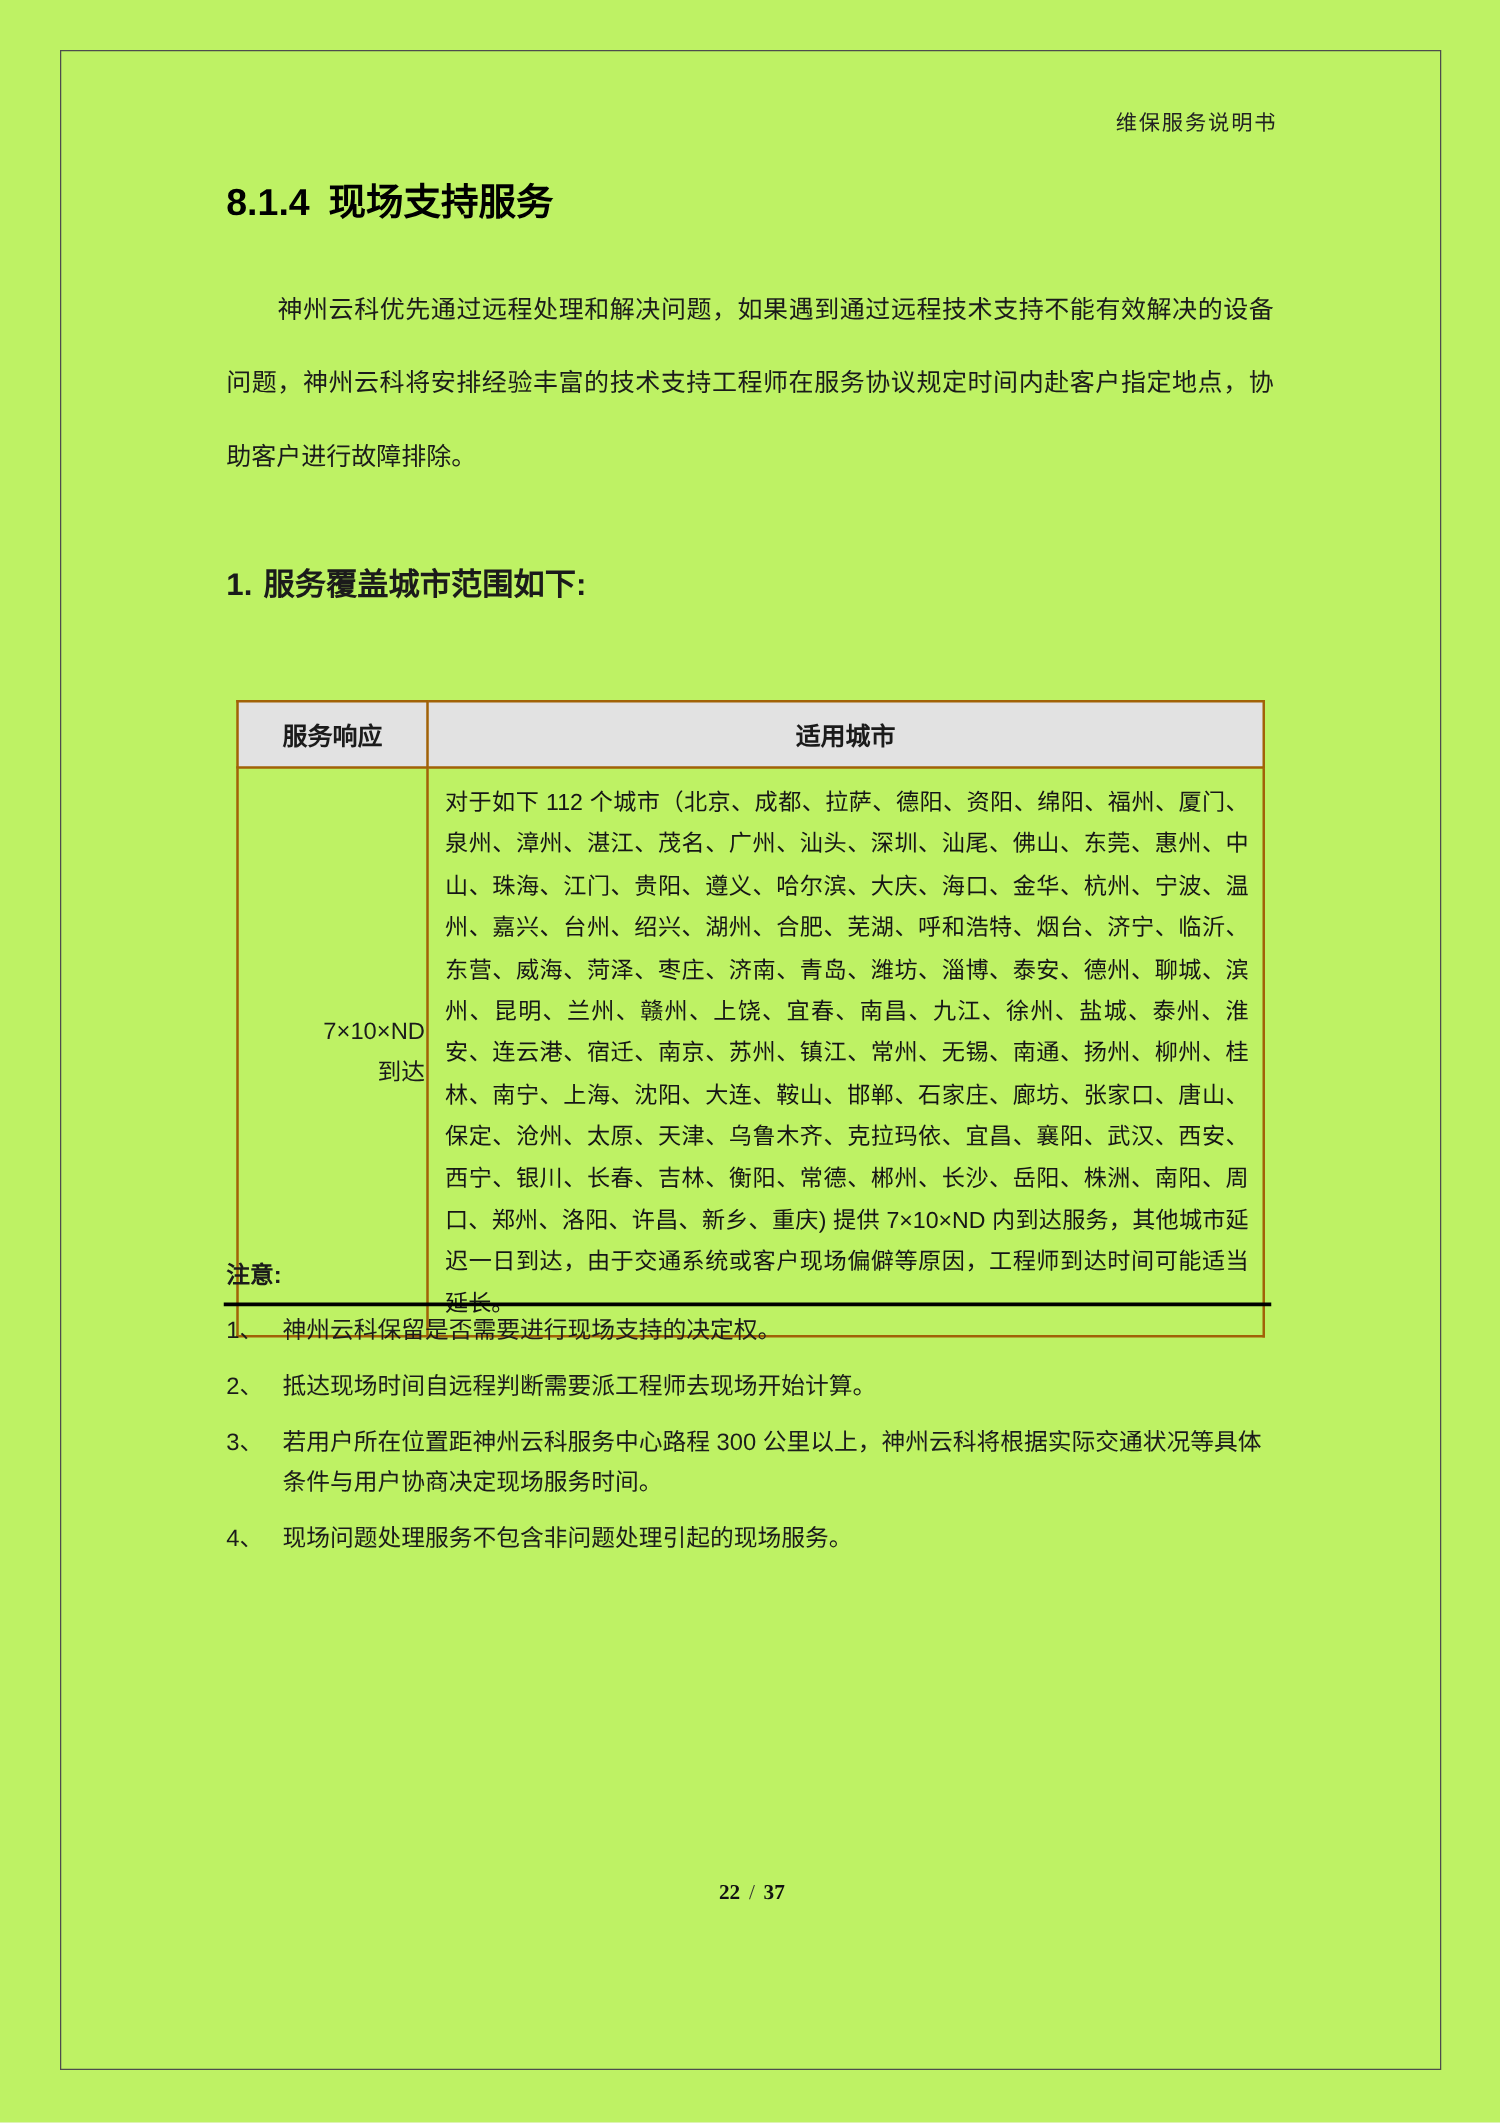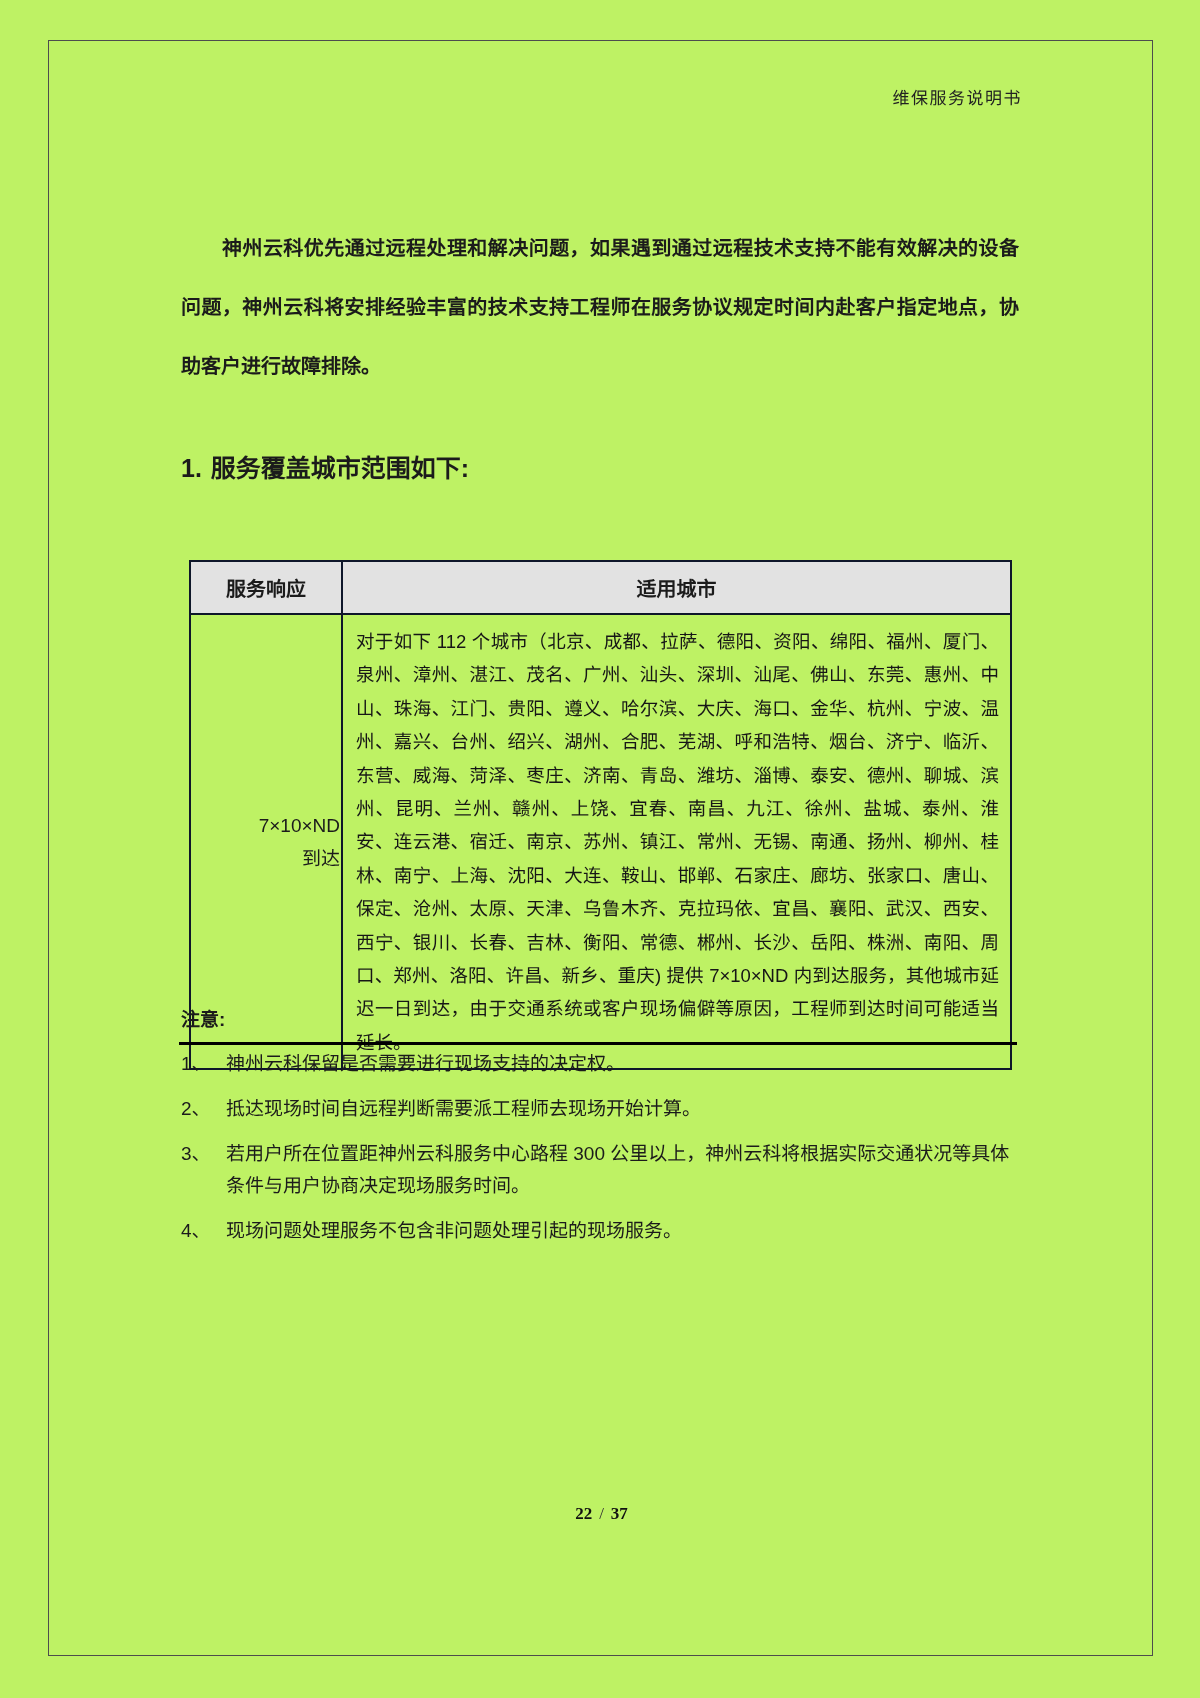--- a/index.html
+++ b/index.html
@@ -27,35 +27,35 @@
     position:absolute; left:181px; top:144px;
     font-size:30px; font-weight:bold; color:#000; line-height:38px;
     white-space:nowrap;
   }
   .section-heading .sh-title { margin-left:15px; }
   .para {
     position:absolute; left:181px; width:838px;
     font-size:20px; line-height:59px;
     text-align:justify; text-indent:41px;
   }
-  #para-1 { top:199px;font-weight:bold; }
+  #para-1 { top:199px; }
   #para-2 { top:376px; }
   .list-heading {
     position:absolute; left:181px; top:455px;
     font-size:25px; font-weight:bold; line-height:27px;
     white-space:nowrap;
   }
   .list-heading .lh-text { margin-left:9px; }
   table.coverage-table {
     position:absolute; left:189px; top:560px;
     width:823px;
     border-collapse:collapse;
     table-layout:fixed;
   }
-  .coverage-table th, .coverage-table td { border:2px solid #0f172a; }
+  .coverage-table th, .coverage-table td { border:2px solid #a16207; }
   .coverage-table th {
     background:#e2e2e2;
     font-size:20px; font-weight:bold;
     height:49px; text-align:center; vertical-align:middle;
   }
   th.col-response { width:148px; }
   td.cell-response {
     text-align:right; vertical-align:middle;
     font-size:19px; line-height:33px;
   }
@@ -87,20 +87,23 @@
 <body>
 
 <div class="page">
 
   <div class="page-frame"></div>
 
   <div class="doc-header">
     <span>维保服务说明书</span>
   </div>
 
+  <div class="section-heading">
+    <span class="sh-num">8.1.4</span><span class="sh-title">现场支持服务</span>
+  </div>
 
   <p class="para" id="para-1">神州云科优先通过远程处理和解决问题，如果遇到通过远程技术支持不能有效解决的设备问题，神州云科将安排经验丰富的技术支持工程师在服务协议规定时间内赴客户指定地点，协助客户进行故障排除。</p>
 
 
   <div class="list-heading">
     <span class="lh-num">1.</span><span class="lh-text">服务覆盖城市范围如下:</span>
   </div>
 
   <table class="coverage-table">
     <thead>

